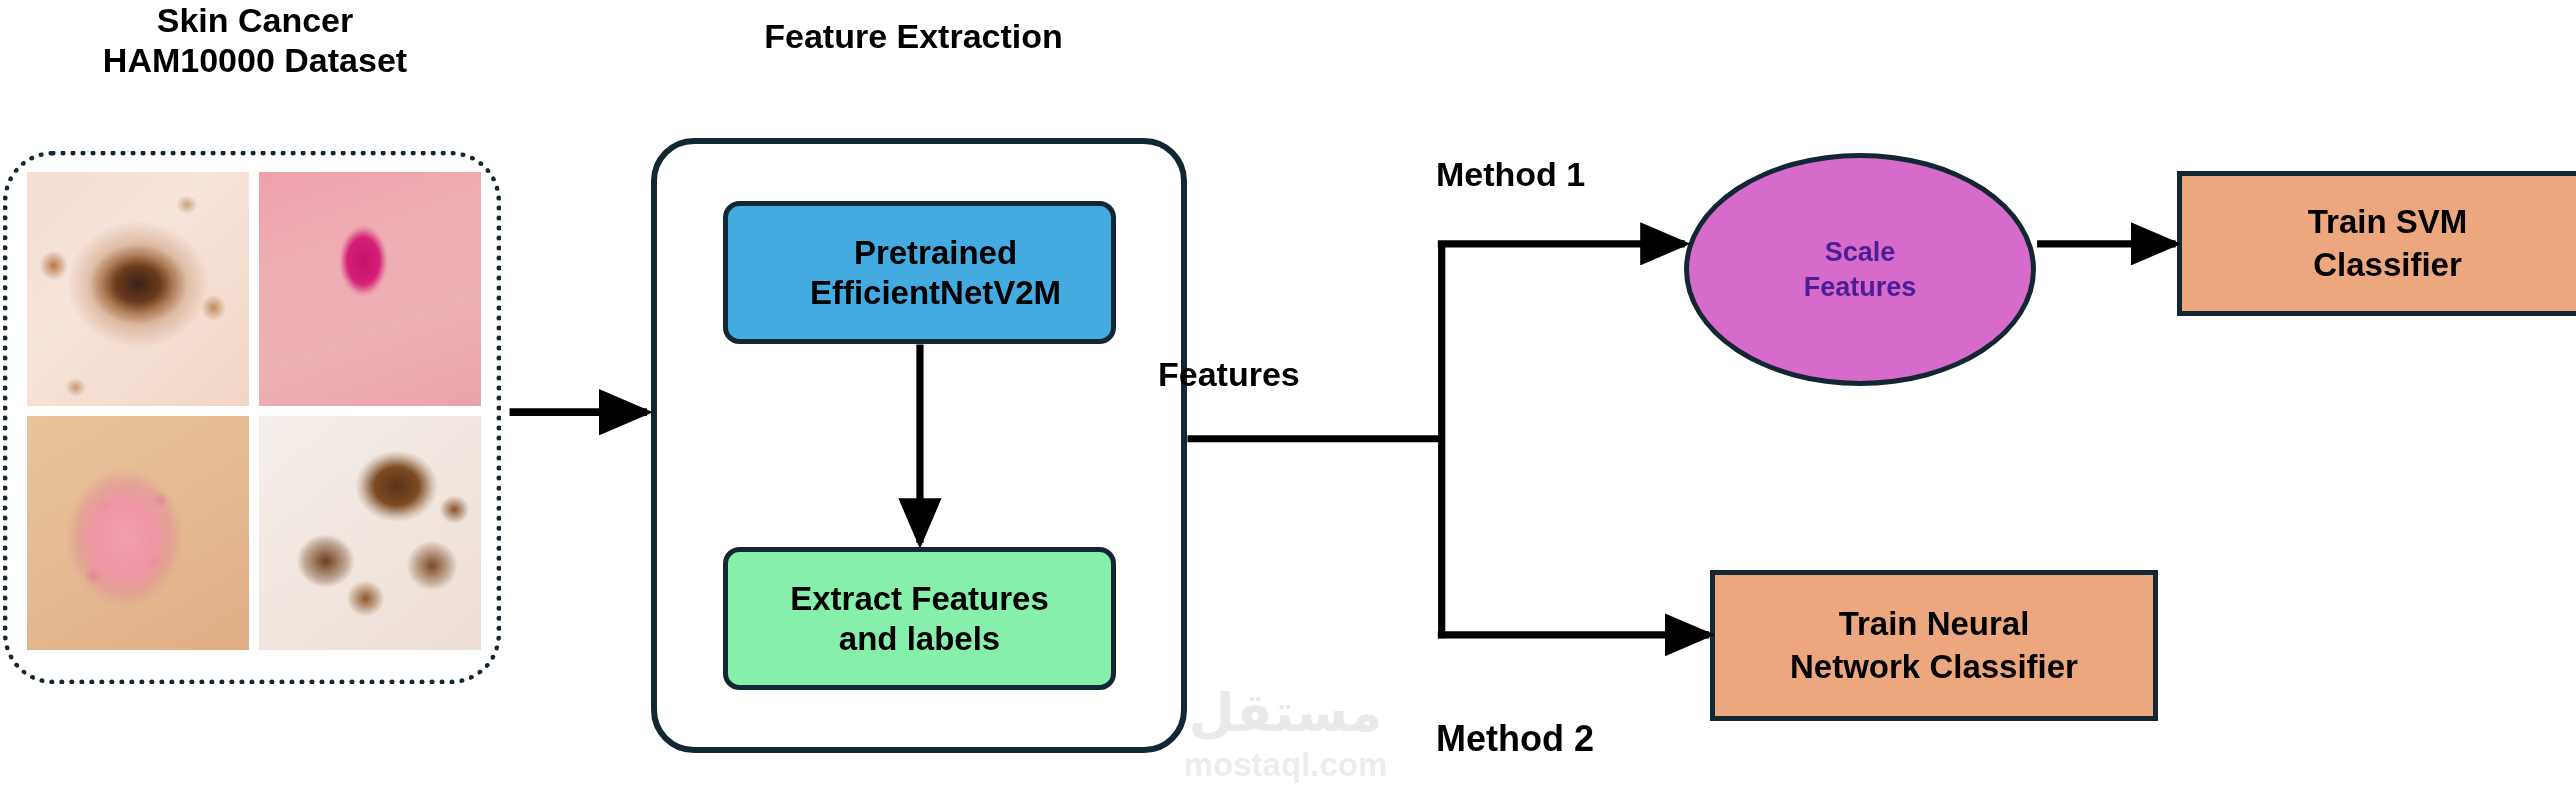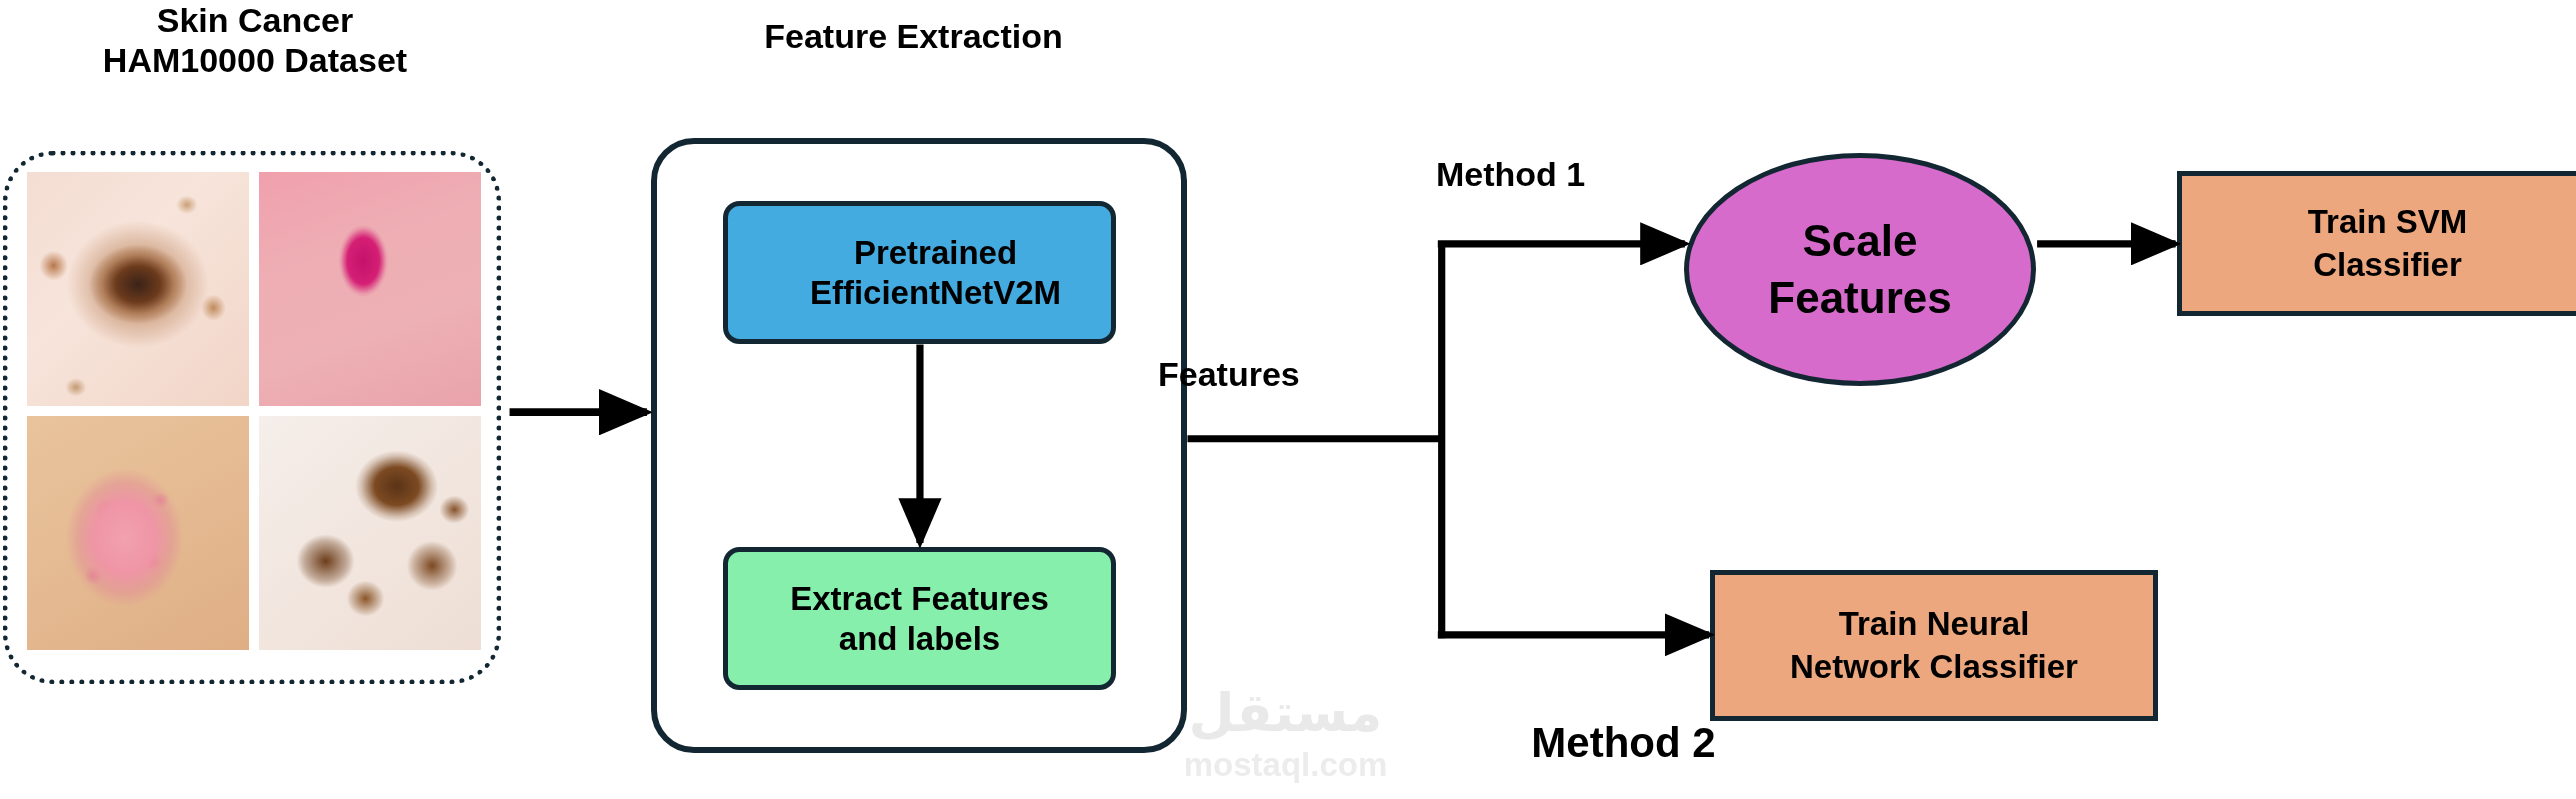--- a/index.html
+++ b/index.html
@@ -52,25 +52,25 @@
 
   #method1-label {
     left: 1436px;
     top: 154px;
     width: 255px;
     font-size: 34px;
     text-align: left;
   }
 
   #method2-label {
-    left: 1496px;
+    left: 1436px;
     top: 718px;
     width: 255px;
-    font-size: 42px;
-    text-align: center;
+    font-size: 36px;
+    text-align: left;
   }
 
   
   #dataset-container {
     position: absolute;
     left: 3.3px;
     top: 151px;
     width: 498px;
     height: 533px;
     border: 5.5px dotted #132733;
@@ -190,22 +190,22 @@
     height: 233px;
     background: #d76bcc;
     border: 5px solid #132733;
     border-radius: 50%;
     box-sizing: border-box;
     display: flex;
     align-items: center;
     justify-content: center;
     text-align: center;
     font-weight: bold;
-    color: #000000;
-    font-size: 44px;
+    color: #4c1d95;
+    font-size: 27px;
     line-height: 1.28;
     white-space: pre-line;
     font-family: "Liberation Sans", sans-serif;
   }
 
   #train-svm-node {
     position: absolute;
     left: 2177px;
     top: 171px;
     width: 421px;

